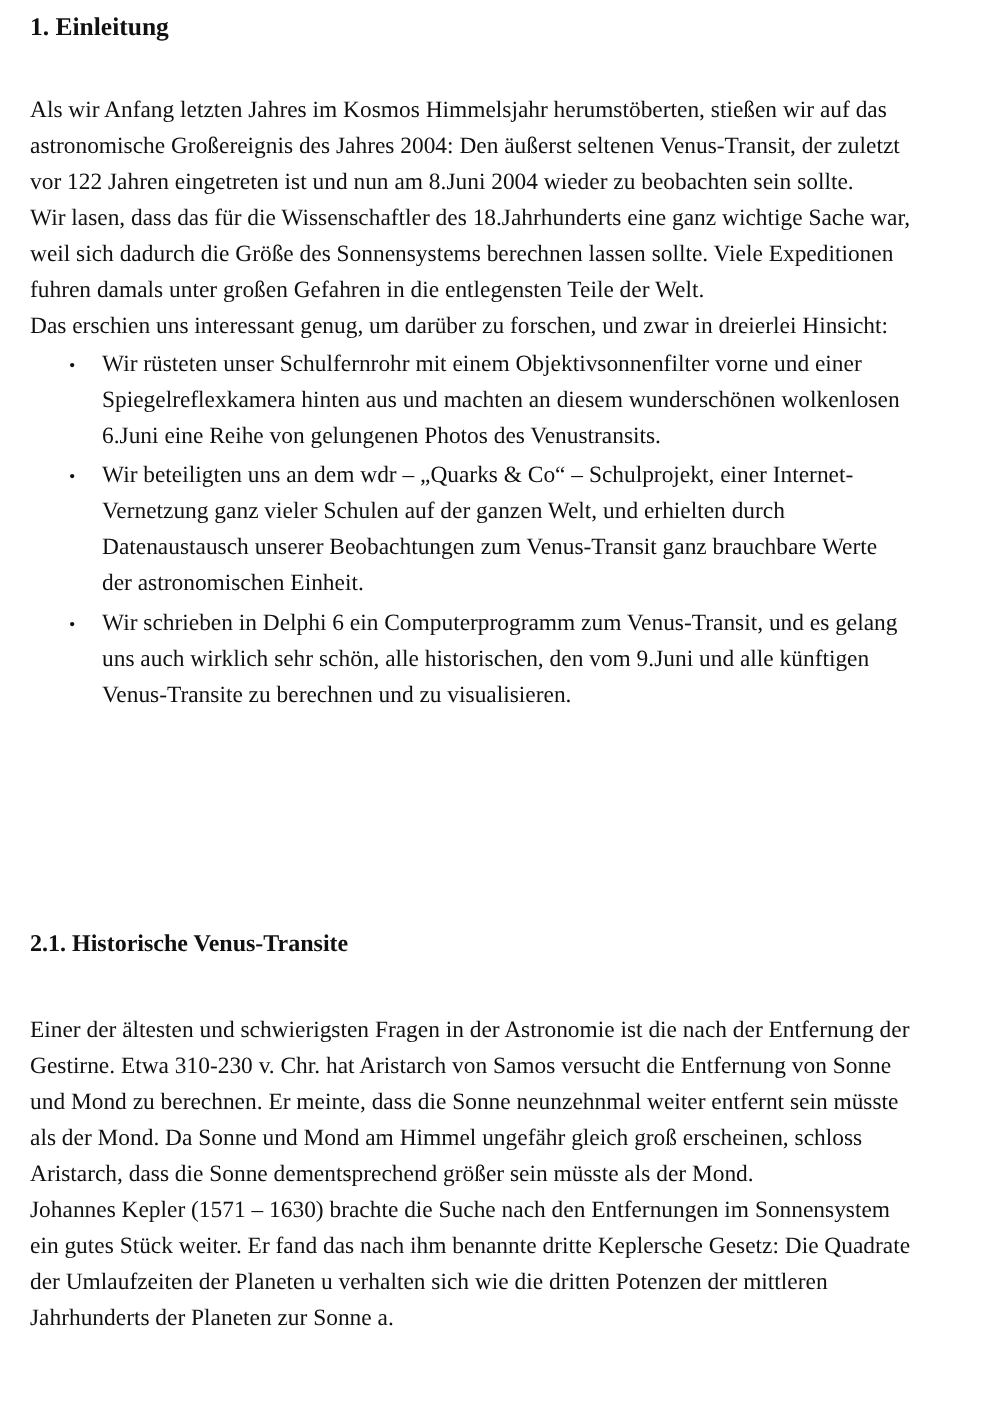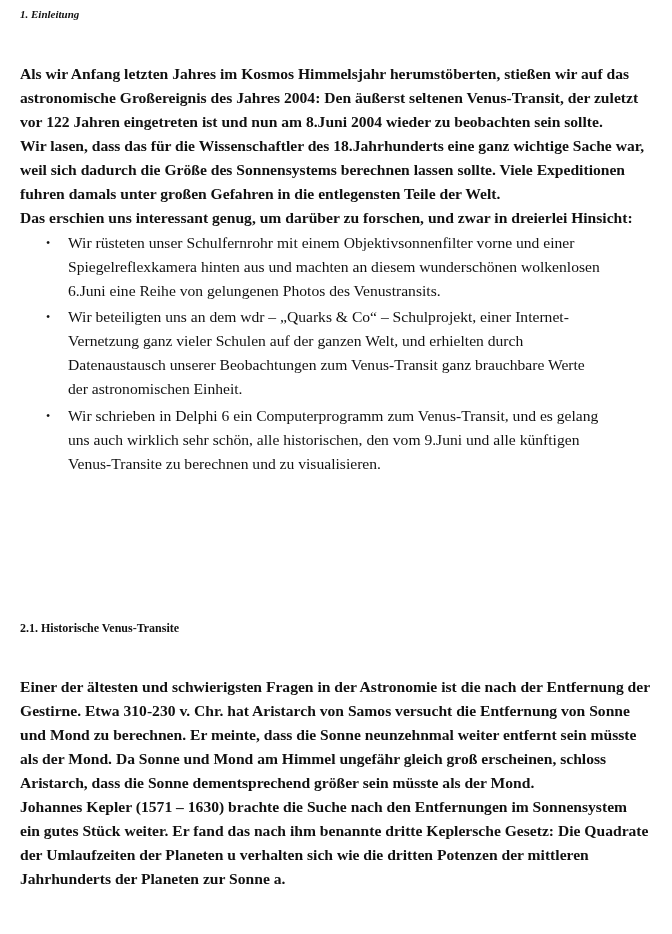--- a/index.html
+++ b/index.html
@@ -1,23 +1,23 @@
 <!DOCTYPE html>
 <html><head>
 <meta charset="utf-8">
 <style>
   html, body { margin: 0; padding: 0; background: #ffffff; }
   body {
     width: 672px; height: 934px; overflow: hidden; position: relative;
     font-family: "Liberation Serif", serif; color: #111; font-size: 15.6px;
   }
   .page { position: absolute; left: 20px; top: 0; width: 650px; }
-  .h1 { position: absolute; top: 8px; left: 0; font-weight: bold; font-size: 11px; white-space: nowrap; font-style: italic; }
-  .h2 { position: absolute; top: 621px; left: 0; font-weight: bold; font-size: 12px; white-space: nowrap; }
-  .line { position: absolute; left: 0; white-space: nowrap; line-height: 20px; font-weight: bold; }
+  .h1 { position: absolute; top: 8px; left: 0; font-weight: bold; font-size: 17px; white-space: nowrap; }
+  .h2 { position: absolute; top: 621px; left: 0; font-weight: bold; font-size: 16px; white-space: nowrap; }
+  .line { position: absolute; left: 0; white-space: nowrap; line-height: 20px; }
   .bl { position: absolute; left: 48px; white-space: nowrap; line-height: 20px; }
   .bullet { position: absolute; left: 26px; font-size: 12px; line-height: 20px; }
 </style>
 </head>
 <body>
 
 <div class="page">
   <div class="h1">1. Einleitung</div>
 
   <div class="line" style="top:64px">Als wir Anfang letzten Jahres im Kosmos Himmelsjahr herumstöberten, stießen wir auf das</div>

